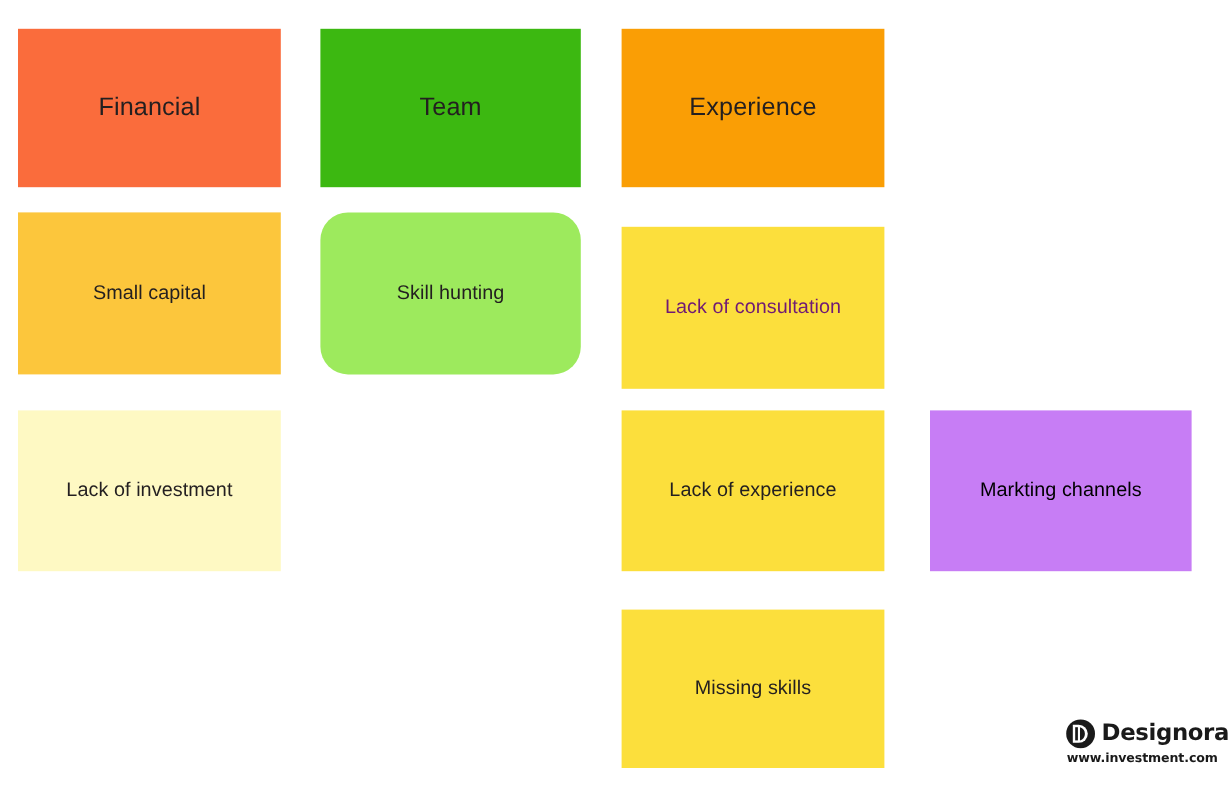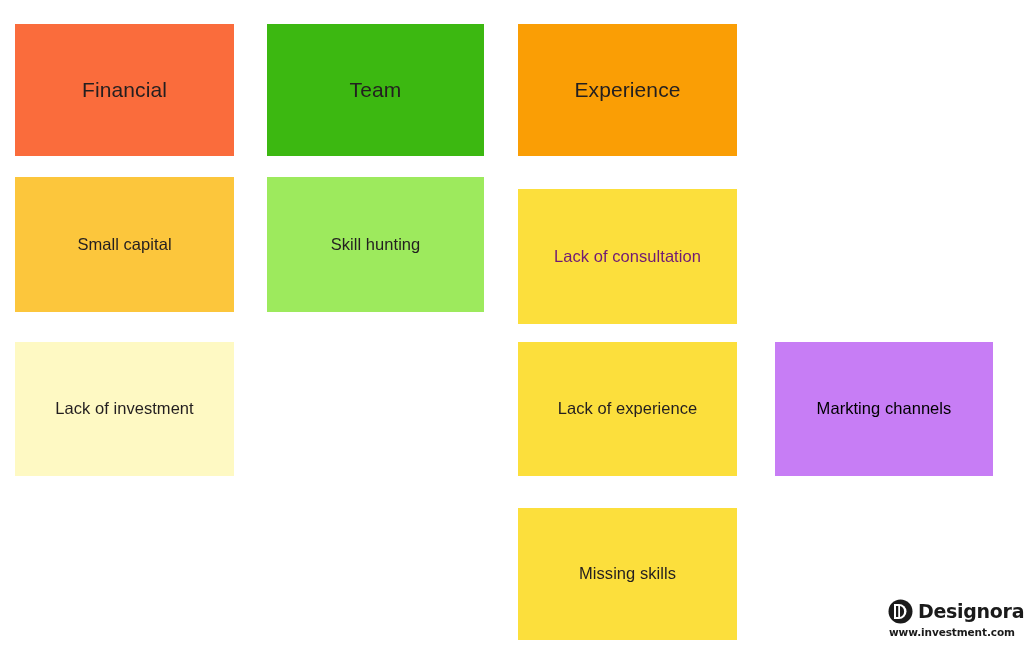--- a/index.html
+++ b/index.html
@@ -88,21 +88,21 @@
   }
 </style>
 </head>
 <body style="background: rgb(255, 255, 255);">
 
 <div id="board">
     <div class="card header" style="left: 15px; top: 24px; width: 219px; height: 132px; background: rgb(250, 108, 60); color: rgb(35, 31, 32);">Financial</div>
     <div class="card note" style="left: 15px; top: 177px; width: 219px; height: 135px; background: rgb(252, 198, 60); color: rgb(35, 31, 32);">Small capital</div>
     <div class="card note" style="left: 15px; top: 342px; width: 219px; height: 134px; background: #fef9c3; color: rgb(35, 31, 32);">Lack of investment</div>
     <div class="card header" style="left: 267px; top: 24px; width: 217px; height: 132px; background: rgb(60, 184, 17); color: rgb(35, 31, 32);">Team</div>
-    <div class="card note" style="left: 267px; top: 177px; width: 217px; height: 135px; background: rgb(157, 234, 93); color: rgb(35, 31, 32);">Skill hunting</div>
+    <div class="card note" style="left: 267px; top: 177px; width: 217px; height: 135px; background: rgb(157, 234, 93); color: rgb(35, 31, 32); border-radius: 23px;">Skill hunting</div>
     <div class="card header" style="left: 518px; top: 24px; width: 219px; height: 132px; background: rgb(250, 158, 5); color: rgb(35, 31, 32);">Experience</div>
     <div class="card note" style="left: 518px; top: 177px; width: 219px; height: 135px; background: rgb(252, 223, 60); color: #701a75; margin-top: 12px;">Lack of consultation</div>
     <div class="card note" style="left: 518px; top: 342px; width: 219px; height: 134px; background: rgb(252, 223, 60); color: rgb(35, 31, 32);">Lack of experience</div>
     <div class="card note" style="left: 518px; top: 508px; width: 219px; height: 132px; background: rgb(252, 223, 60); color: rgb(35, 31, 32);">Missing skills</div>
     <div class="card note" style="left: 775px; top: 342px; width: 218px; height: 134px; background: rgb(199, 125, 245); color: #000000;">Markting channels</div>
   </div>
 
 <div id="logo">
   <div id="logo-row">
     <svg id="logo-mark" viewBox="0 0 50 50" aria-hidden="true">

